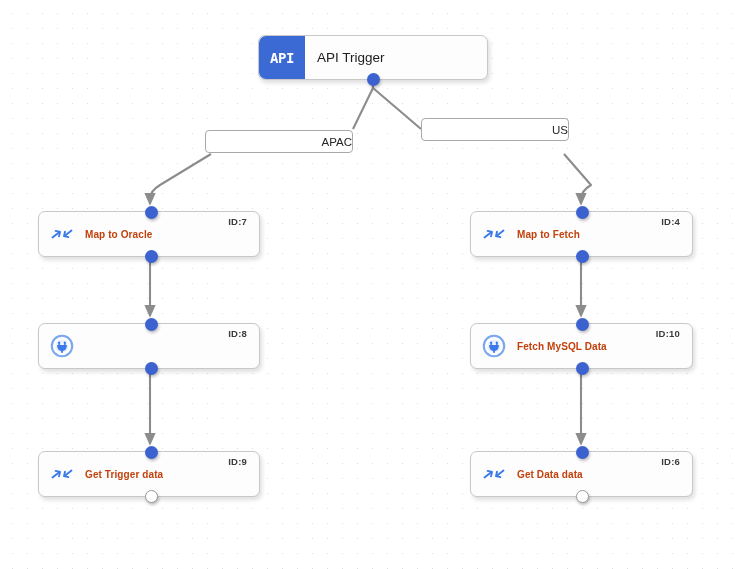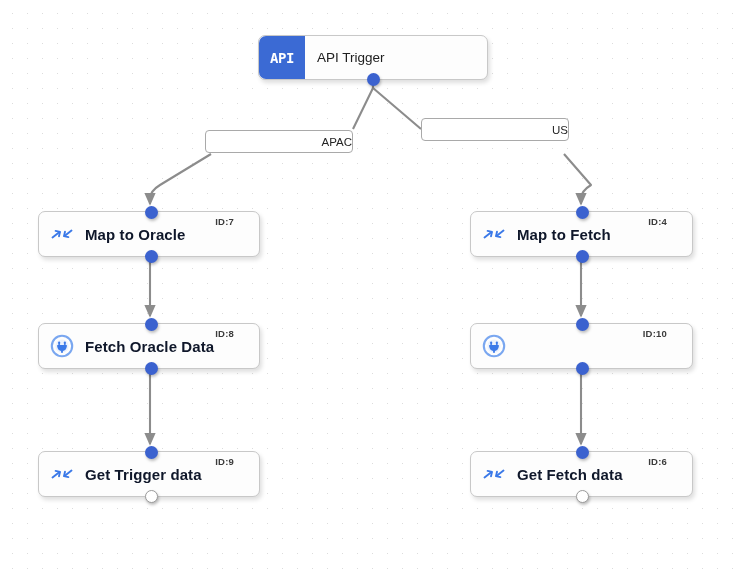--- a/index.html
+++ b/index.html
@@ -52,30 +52,30 @@
     overflow: hidden;
   }
   .node-icon {
     width: 46px;
     min-width: 46px;
     display: flex;
     align-items: center;
     justify-content: center;
   }
   .node-title {
-    font-size: 15px;
+    font-size: 10px;
     font-weight: bold;
-    color: #0f172a;
+    color: #c2410c;
     letter-spacing: 0.1px;
     white-space: nowrap;
   }
   .id-badge {
     position: absolute;
     top: 4px;
-    right: 25px;
+    right: 12px;
     font-size: 9.5px;
     font-weight: bold;
     color: #3c3c3c;
     letter-spacing: 0.2px;
   }
 
   
   .trigger {
     height: 45px;
   }
@@ -206,21 +206,20 @@
           <circle cx="12" cy="12" r="10.2" fill="none" stroke="#7aa7f0" stroke-width="2.1"></circle>
           <circle cx="12" cy="12" r="6.6" fill="#eaf1fd"></circle>
           <g fill="#3b79e8">
             <rect x="8.2" y="7.4" width="1.9" height="3.6" rx="0.8"></rect>
             <rect x="13.9" y="7.4" width="1.9" height="3.6" rx="0.8"></rect>
             <path d="M7.2 11 h9.6 v1.3 a4.8 4.8 0 0 1 -4.8 4.8 a4.8 4.8 0 0 1 -4.8 -4.8 z"></path>
             <rect x="11.1" y="16.2" width="1.8" height="2.8" rx="0.8"></rect>
           </g>
         </svg>
       </div>
-      <div class="node-title">Fetch Oracle Data</div>
     </div>
     <div class="id-badge">ID:8</div>
     <div class="port filled top" style="left:105.5px;"></div>
     <div class="port filled bottom" style="left:105.5px;"></div>
   </div>
 
   <div class="node" style="left:38px; top:451px; width:222px;">
     <div class="node-inner">
       <div class="node-icon">
         <svg width="22" height="16" viewBox="0 0 22 16" xmlns="http://www.w3.org/2000/svg">
@@ -265,38 +264,39 @@
           <circle cx="12" cy="12" r="10.2" fill="none" stroke="#7aa7f0" stroke-width="2.1"></circle>
           <circle cx="12" cy="12" r="6.6" fill="#eaf1fd"></circle>
           <g fill="#3b79e8">
             <rect x="8.2" y="7.4" width="1.9" height="3.6" rx="0.8"></rect>
             <rect x="13.9" y="7.4" width="1.9" height="3.6" rx="0.8"></rect>
             <path d="M7.2 11 h9.6 v1.3 a4.8 4.8 0 0 1 -4.8 4.8 a4.8 4.8 0 0 1 -4.8 -4.8 z"></path>
             <rect x="11.1" y="16.2" width="1.8" height="2.8" rx="0.8"></rect>
           </g>
         </svg>
       </div>
+      <div class="node-title">Fetch MySQL Data</div>
     </div>
     <div class="id-badge">ID:10</div>
     <div class="port filled top" style="left:104.5px;"></div>
     <div class="port filled bottom" style="left:104.5px;"></div>
   </div>
 
   <div class="node" style="left:470px; top:451px; width:223px;">
     <div class="node-inner">
       <div class="node-icon">
         <svg width="22" height="16" viewBox="0 0 22 16" xmlns="http://www.w3.org/2000/svg">
           <g stroke="#3b79e8" stroke-width="1.9" fill="none" stroke-linecap="round" stroke-linejoin="round">
             <path d="M1.5 11.5 L8.5 6"></path>
             <path d="M4.6 4.9 L9 5.9 L8 10.2"></path>
             <path d="M20.5 4.5 L13.5 10"></path>
             <path d="M17.4 11.1 L13 10.1 L14 5.8"></path>
           </g>
         </svg>
       </div>
-      <div class="node-title">Get Fetch data</div>
+      <div class="node-title">Get Data data</div>
     </div>
     <div class="id-badge">ID:6</div>
     <div class="port filled top" style="left:104.5px;"></div>
     <div class="port hollow bottom" style="left:104.5px;"></div>
   </div>
 
 </div>
 
 </body></html>

